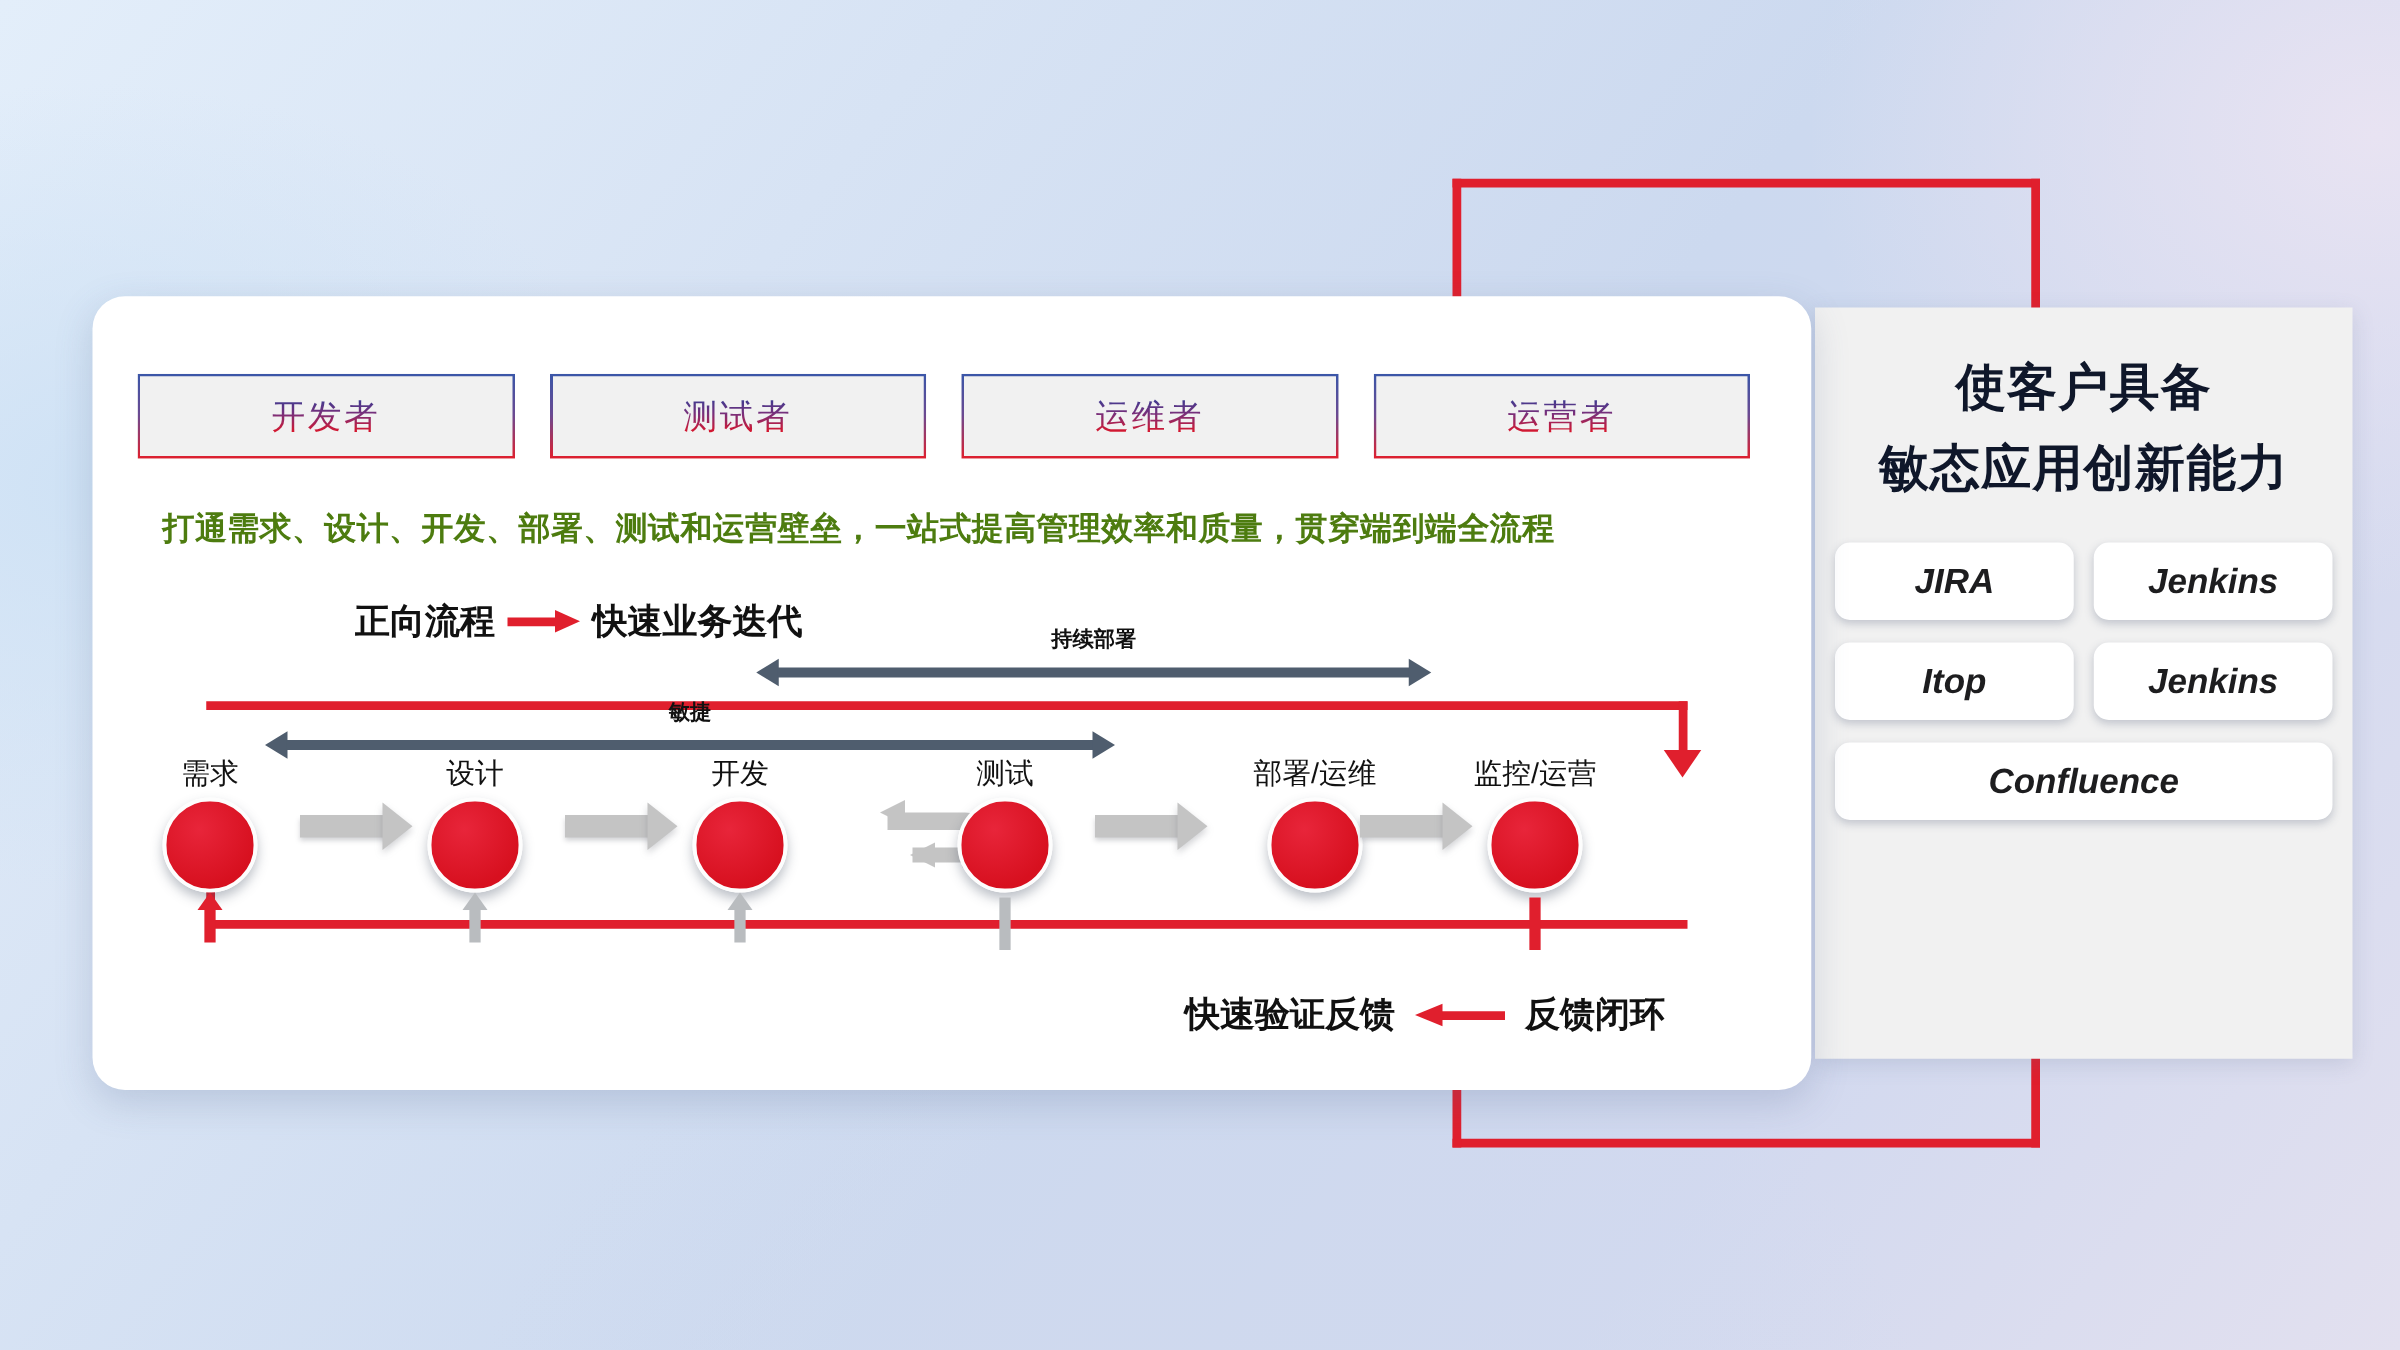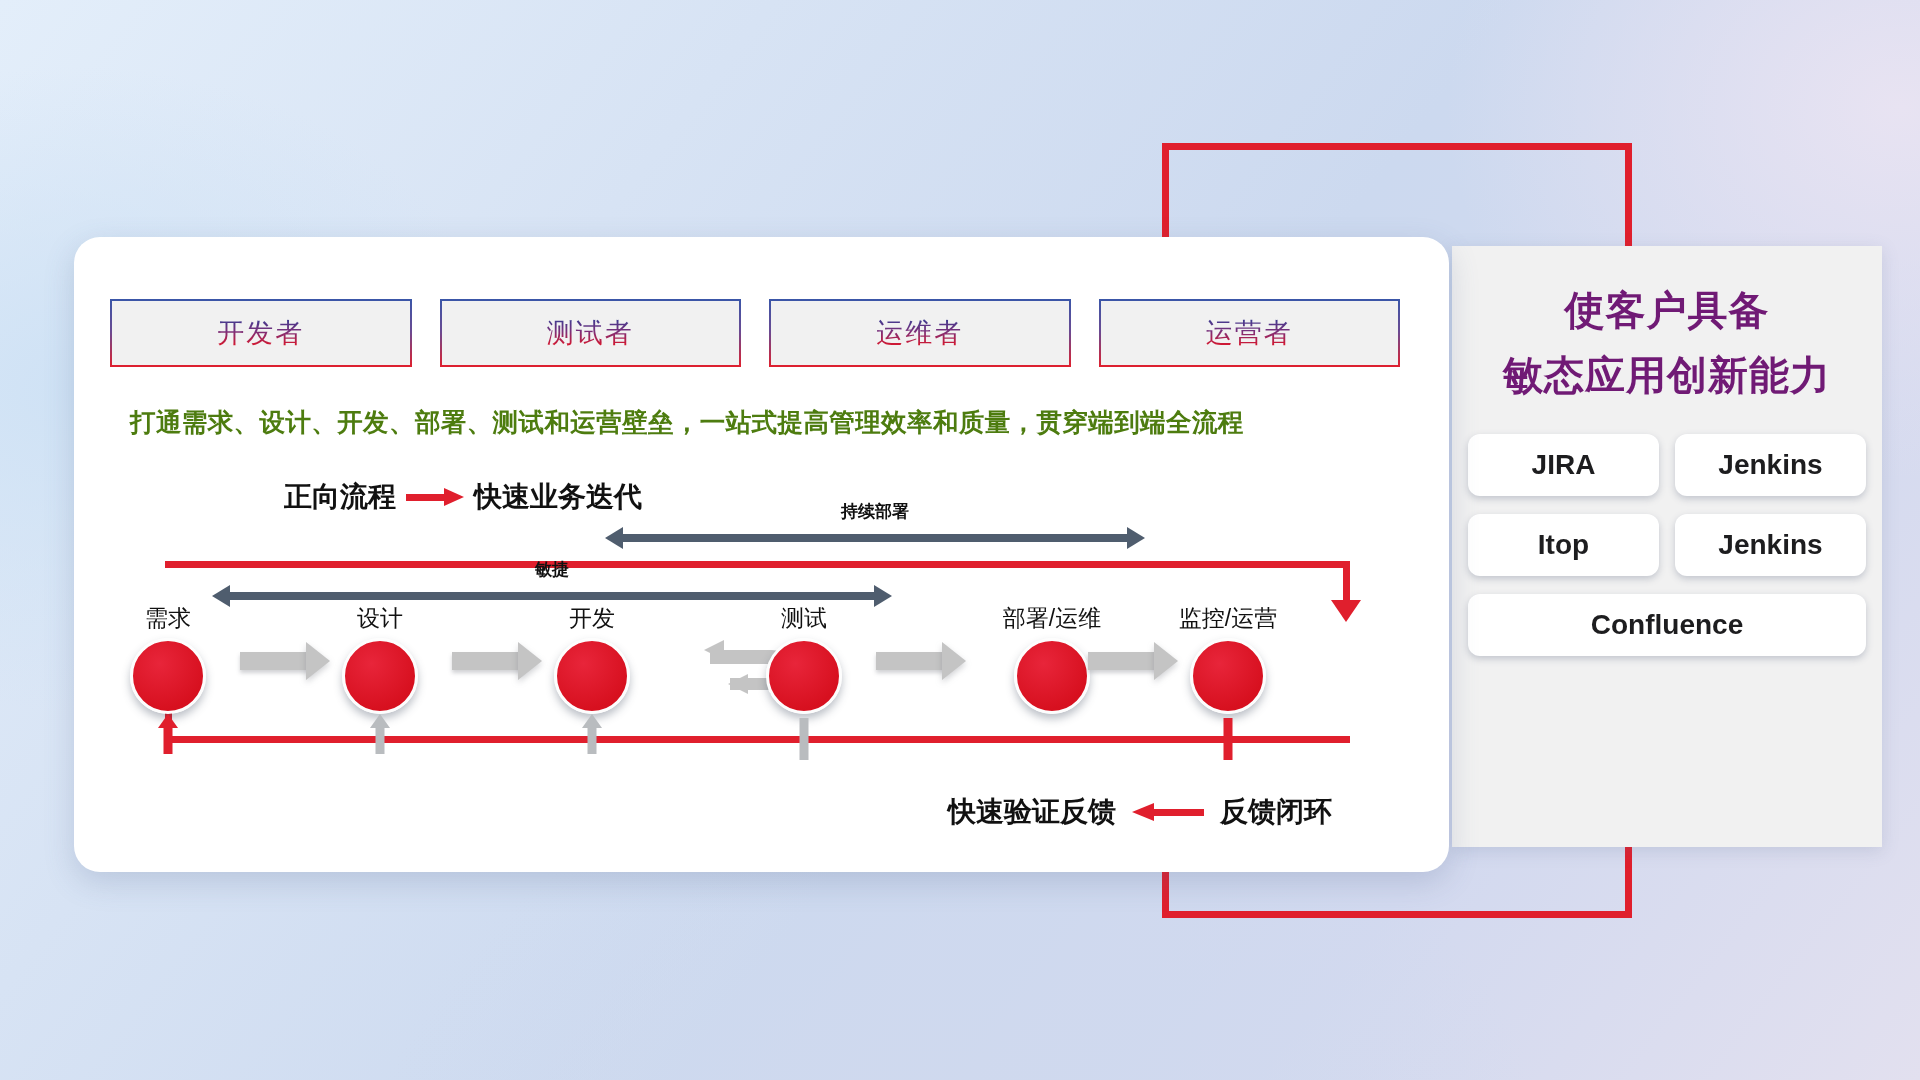--- a/index.html
+++ b/index.html
@@ -127,28 +127,29 @@
 
   
   #legend-fb { position:absolute; left:948px; top:793px; z-index:6;
                display:flex; align-items:center; gap:16px; }
 
   
   #right-panel {
     position:absolute; left:1452px; top:246px; width:430px; height:601px;
     background:#f1f1f1; box-shadow:0 4px 16px rgba(90,105,140,.18); z-index:2;
   }
-  #rp-title { margin-top:32px; text-align:center; color:#701a75;
+  #rp-title { margin-top:32px; text-align:center; color:#0f172a;
               font-size:40px; font-weight:700; line-height:1.62; letter-spacing:1px; }
   #rp-tools { margin-top:26px; padding:0 16px; display:flex; flex-wrap:wrap; gap:18px 16px; }
   .tool {
     background:#fff; border-radius:12px; height:62px;
     display:flex; align-items:center; justify-content:center;
     font-size:28px; font-weight:700; color:#1d1d1f;
     box-shadow:0 3px 7px rgba(90,100,125,.30);
+    font-style:italic;
   }
   .tool.half { width:calc(50% - 8px); }
   .tool.full { width:100%; }
 </style>
 </head>
 <body>
 
 <div class="bracket" id="br-top"></div>
 <div class="bracket" id="br-left"></div>
 <div class="bracket" id="br-right"></div>

